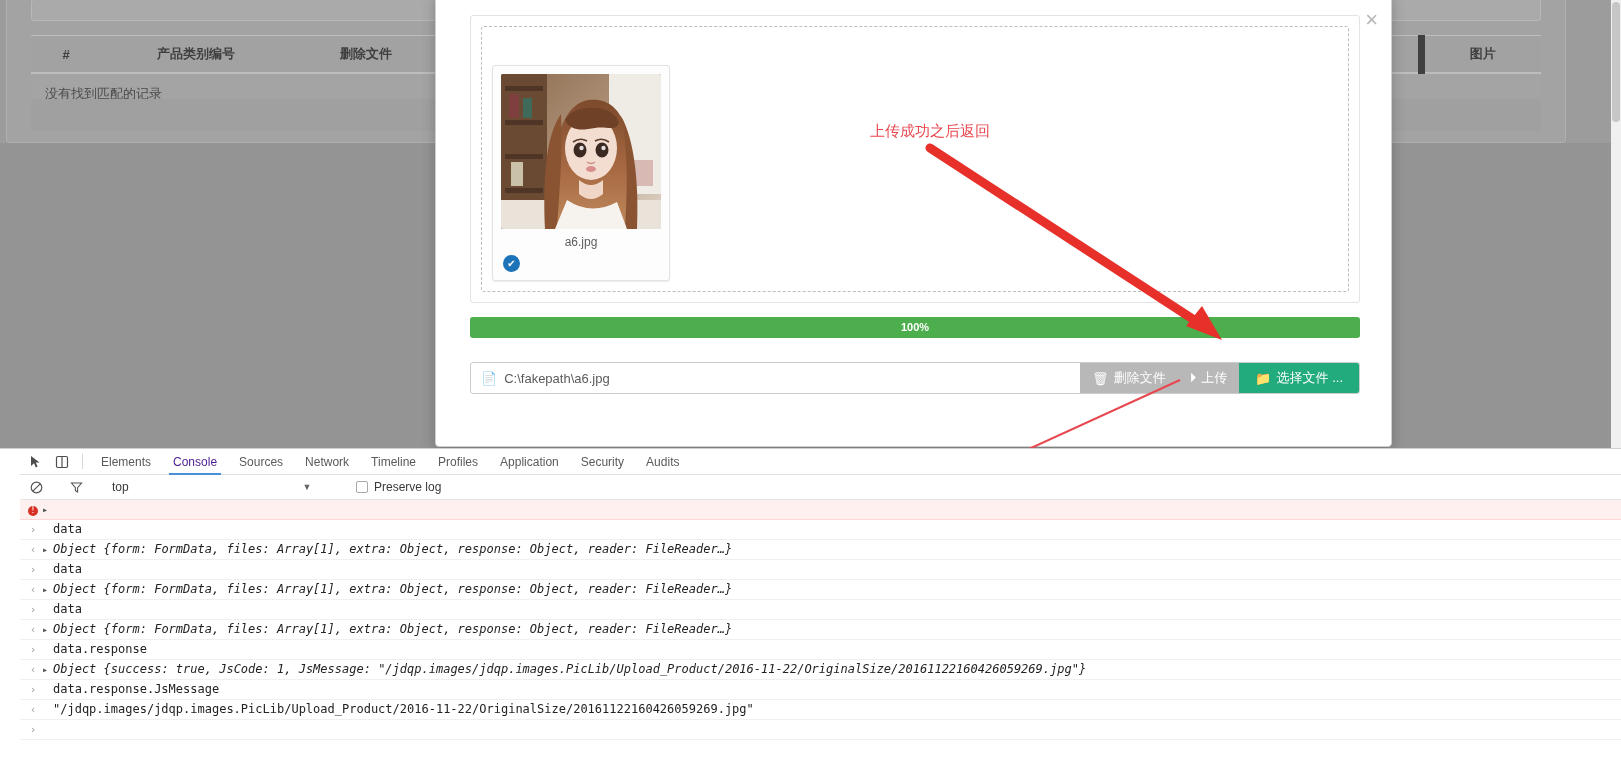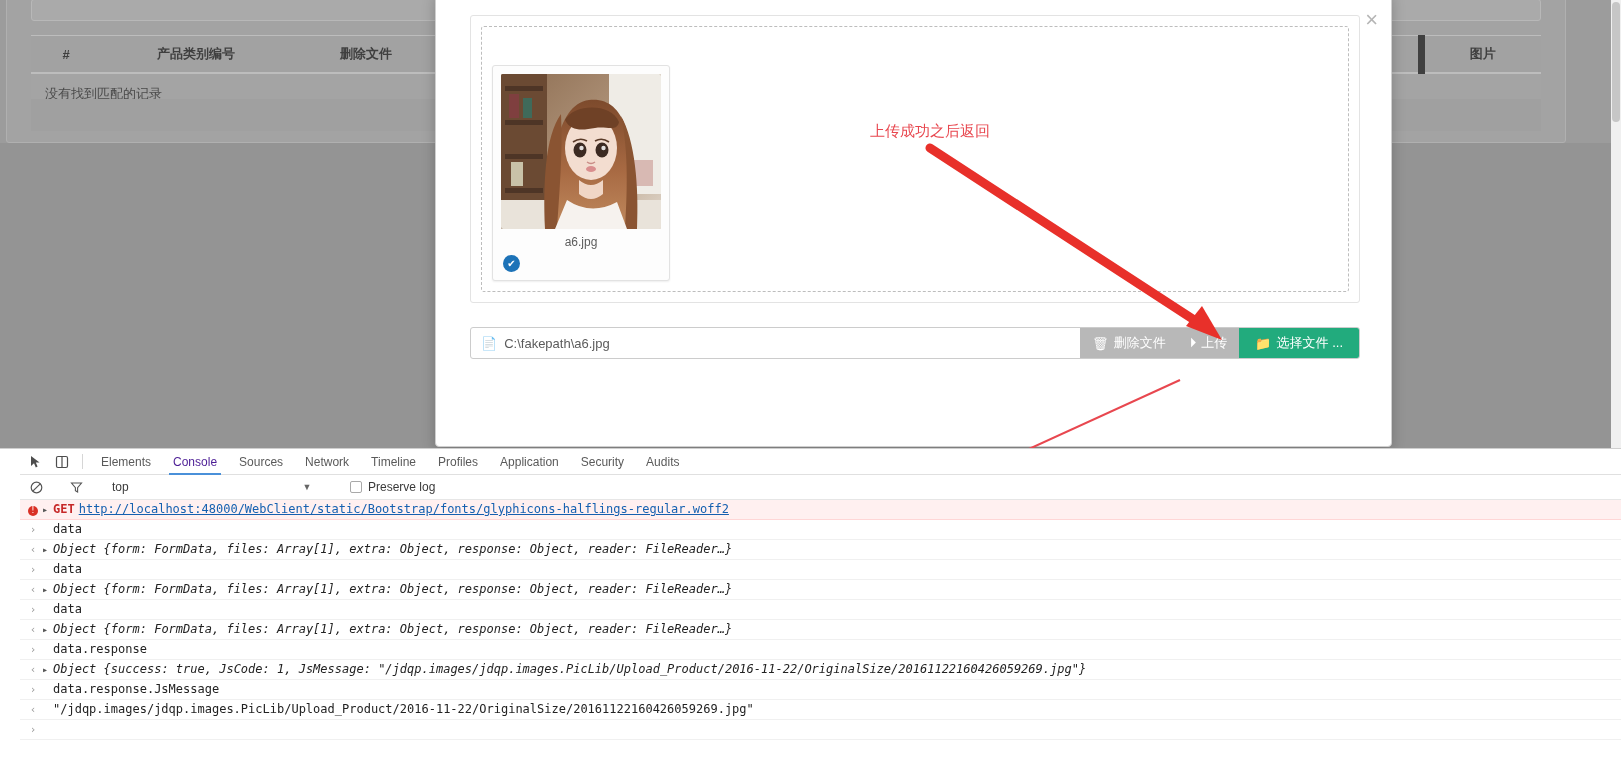--- a/index.html
+++ b/index.html
@@ -279,21 +279,21 @@
     width: 14px; text-align: center; color: #666; font-size: 9px;
   }
   .dt-check {
     width: 12px; height: 12px;
     border: 1px solid #a9a9a9;
     background: #fff;
     border-radius: 2px;
     display: inline-block;
     margin-right: 6px;
   }
-  .dt-preserve { display: flex; align-items: center; margin-left: 20px; color: #3a3a3a; }
+  .dt-preserve { display: flex; align-items: center; margin-left: 26px; color: #3a3a3a; }
 
   .console-log { font-family: "DejaVu Sans Mono", monospace; font-size: 12px; }
   .log-row {
     display: flex;
     align-items: flex-start;
     min-height: 19px;
     border-bottom: 1px solid #f0f0f0;
     padding: 1px 0 1px 4px;
     color: #222;
     white-space: nowrap;
@@ -422,20 +422,23 @@
                 <path d="M78 106 q12 10 24 0 l0 14 q-12 10 -24 0 Z" fill="#f0d6c6"></path>
               </svg>
             </div>
             <div class="thumb-name">a6.jpg</div>
             <div class="thumb-badge">✔</div>
           </div>
 
         </div>
       </div>
 
+      <div class="progress-wrap">
+        <div class="progress-bar" style="width:100%">100%</div>
+      </div>
 
       <div class="file-row">
         <div class="file-path">
           <span class="doc-icon">📄</span>
           <span>C:\fakepath\a6.jpg</span>
         </div>
         <button class="btn btn-del">
           <span>🗑</span>
           <span>删除文件</span>
         </button>
@@ -519,21 +522,20 @@
         <span class="dt-check"></span>
         <span>Preserve log</span>
       </label>
     </div>
 
     <div class="console-log">
 
       <div class="log-row err">
         <div class="log-gutter err-dot"><span class="err-dot-glyph">!</span></div>
         <div class="log-arrow">▸</div>
-        <div class="log-text"><span class="kw-get">GET</span><span class="lnk">http://localhost:48000/WebClient/static/Bootstrap/fonts/glyphicons-halflings-regular.woff2</span></div>
       </div>
 
       <div class="log-row">
         <div class="log-gutter">›</div>
         <div class="log-arrow"></div>
         <div class="log-text plain-out">data</div>
       </div>
 
       <div class="log-row">
         <div class="log-gutter">‹</div>

